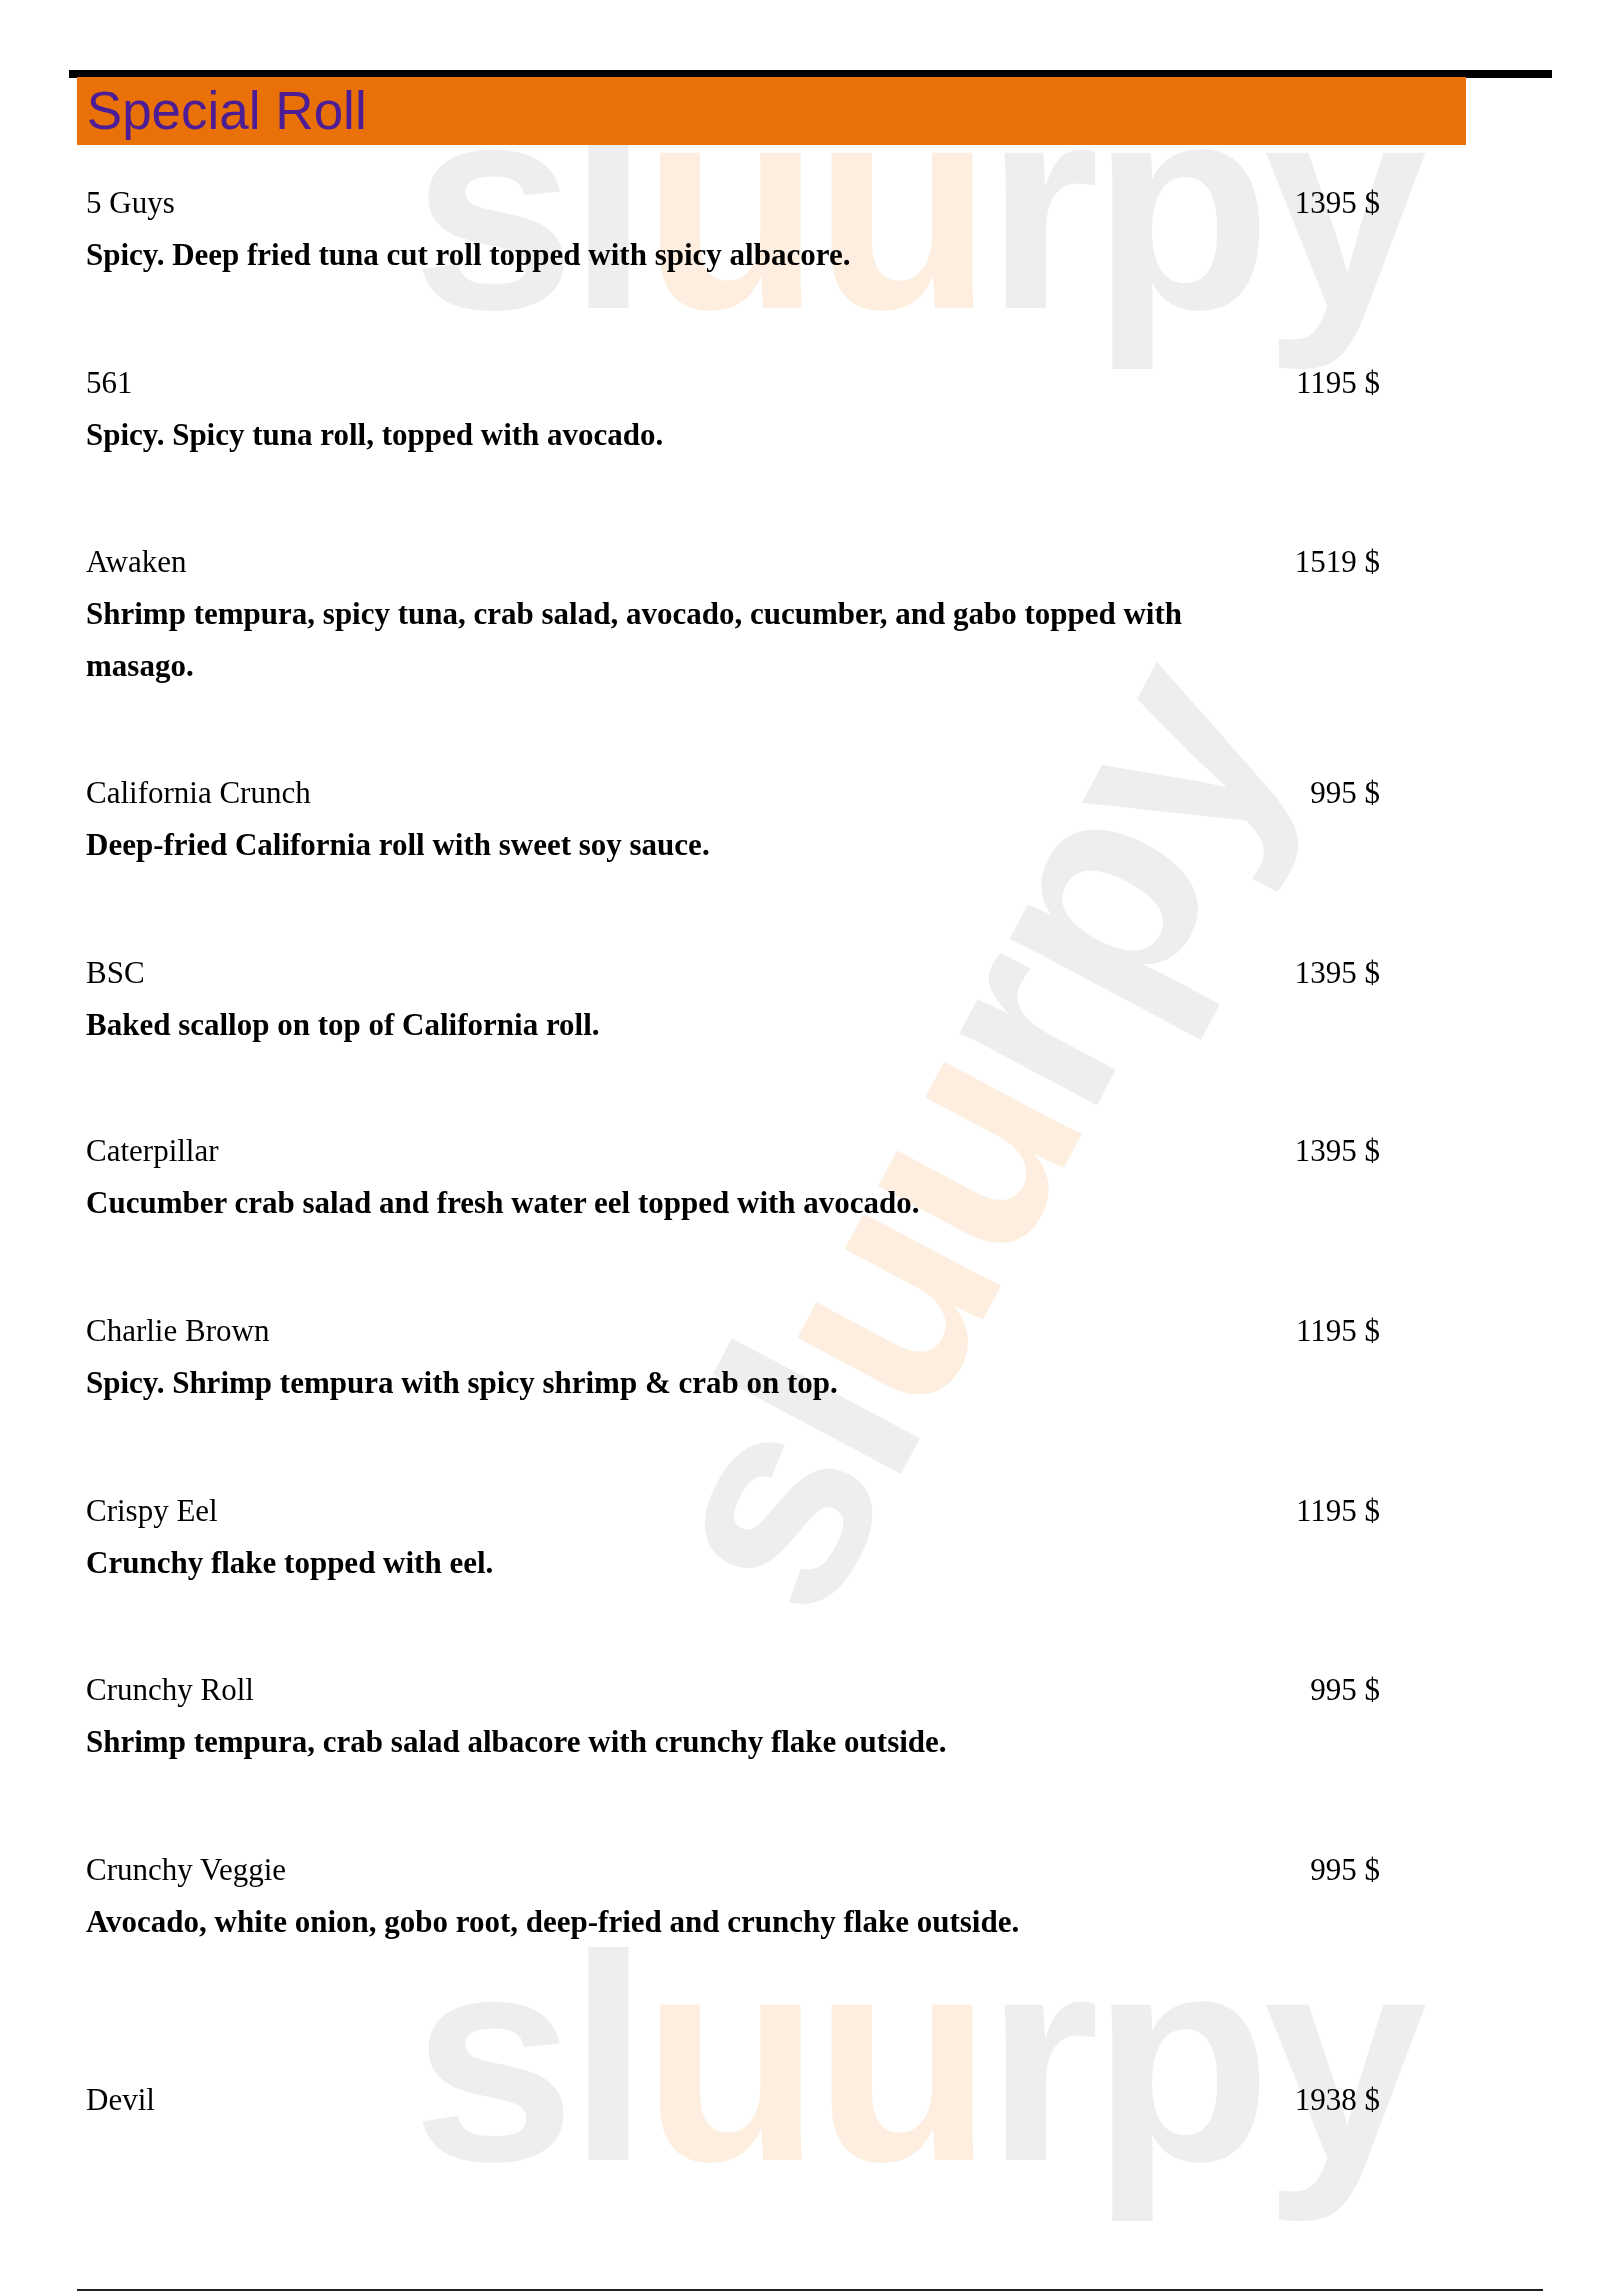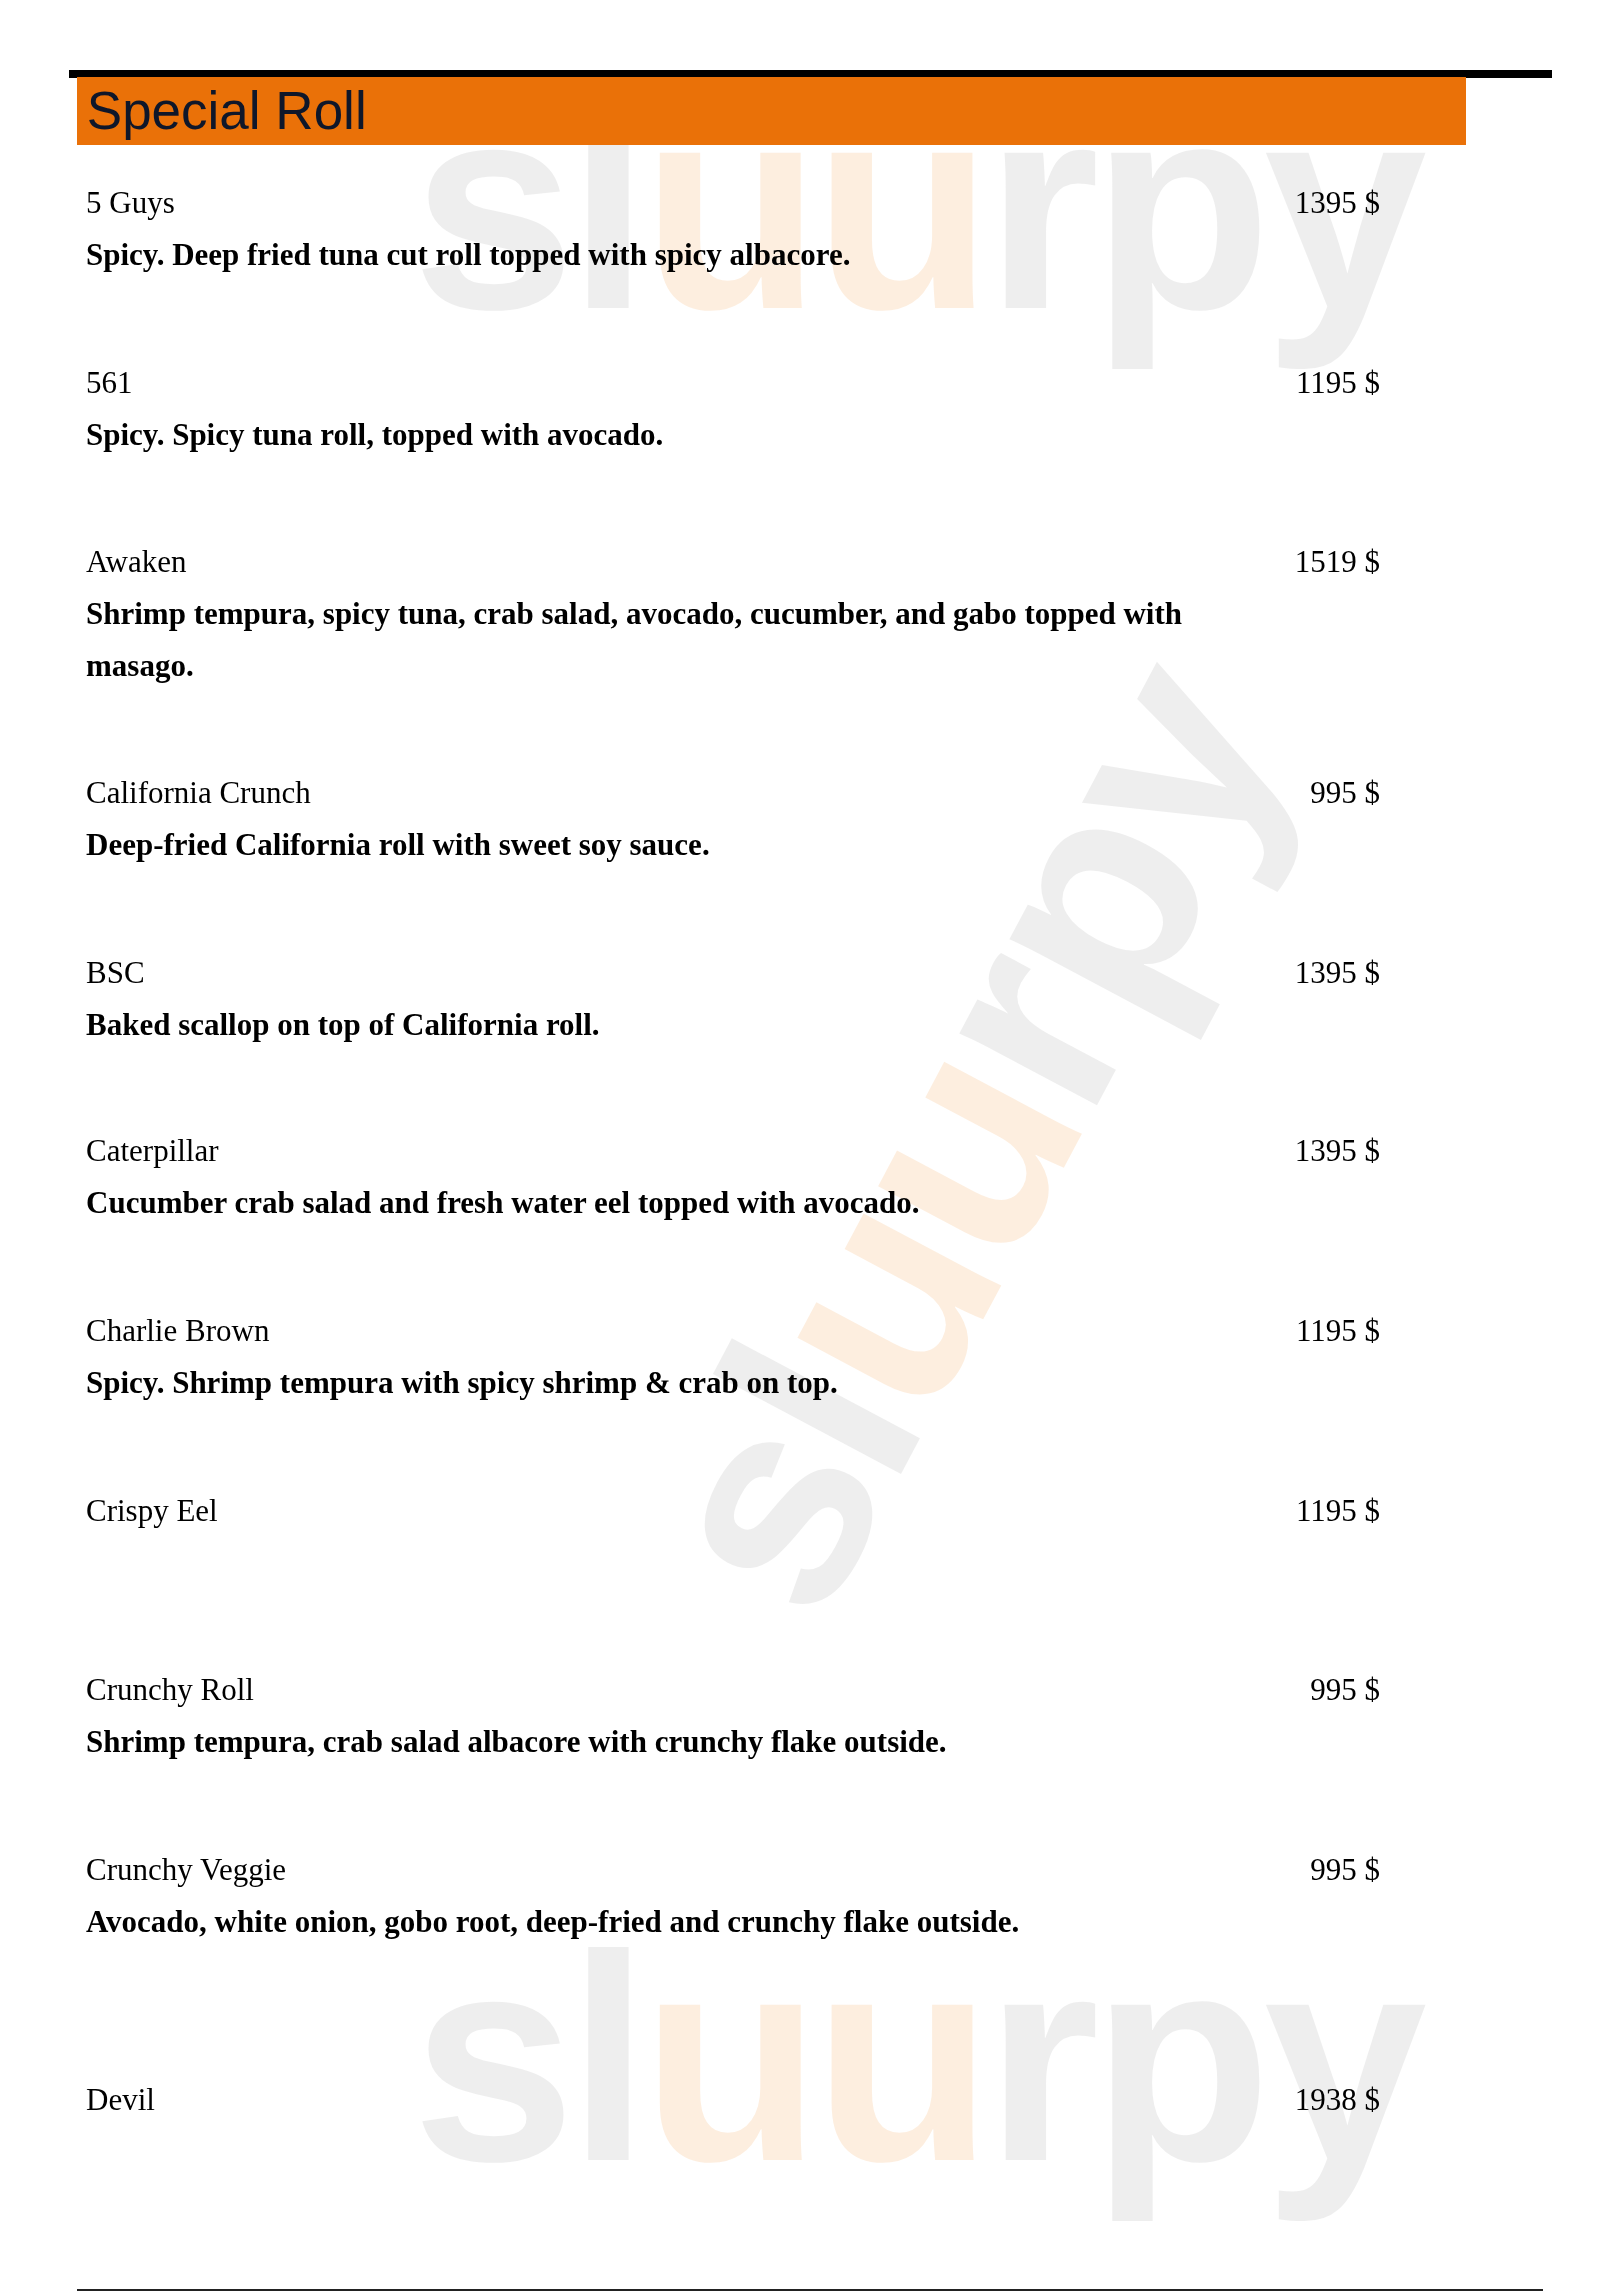--- a/index.html
+++ b/index.html
@@ -1,20 +1,20 @@
 <!DOCTYPE html>
 <html><head>
 <meta charset="utf-8">
 <style>
   html, body { margin: 0; padding: 0; background: #ffffff; }
   body { width: 1621px; height: 2293px; position: relative; overflow: hidden; }
   .page { position: absolute; left: 0; top: 0; width: 1621px; height: 2293px; }
   .top-rule { position: absolute; left: 69px; top: 70px; width: 1483px; height: 7.8px; background: #000; }
   .header-bar { position: absolute; left: 77px; top: 77px; width: 1389px; height: 68px; background: #EA7108; }
-  .header-title { position: absolute; left: 9.8px; top: 3.9px; font-family: "Liberation Sans", sans-serif; font-size: 53px; line-height: 59px; color: #0f172a; white-space: nowrap; }
+  .header-title { position: absolute; left: 9.8px; top: 3.9px; font-family: "Liberation Sans", sans-serif; font-size: 53px; line-height: 59px; color: #4c1d95; white-space: nowrap; }
   .bottom-rule { position: absolute; left: 77px; top: 2289px; width: 1466px; height: 2px; background: #222; }
 
   .watermark { position: absolute; font-family: "Liberation Sans", sans-serif; font-weight: bold; font-size: 294px; line-height: 1; letter-spacing: -7.8px; white-space: nowrap; pointer-events: none; }
   .watermark .g { color: rgba(200,200,200,0.30); }
   .watermark .o { color: rgba(246,176,110,0.22); }
   .wm1 { left: 412px; top: 59px; }
   .wm2 { left: 461px; top: 990px; transform: rotate(-62deg); transform-origin: 50% 50%; }
   .wm3 { left: 412px; top: 1911px; }
 
   .item { position: absolute; left: 86px; width: 1294px; font-family: "Liberation Serif", serif; font-size: 31px; line-height: 52px; color: #000; }
@@ -73,20 +73,21 @@
   </div>
 
   <div class="item" style="top:1305px">
     <span class="item-name">Charlie Brown</span>
     <span class="item-desc">Spicy. Shrimp tempura with spicy shrimp &amp; crab on top.</span>
     <span class="item-price">1195 $</span>
   </div>
 
   <div class="item" style="top:1485px">
     <span class="item-name">Crispy Eel</span>
+    <span class="item-desc">Crunchy flake topped with eel.</span>
     <span class="item-price">1195 $</span>
   </div>
 
   <div class="item" style="top:1664px">
     <span class="item-name">Crunchy Roll</span>
     <span class="item-desc">Shrimp tempura, crab salad albacore with crunchy flake outside.</span>
     <span class="item-price">995 $</span>
   </div>
 
   <div class="item" style="top:1844px">

